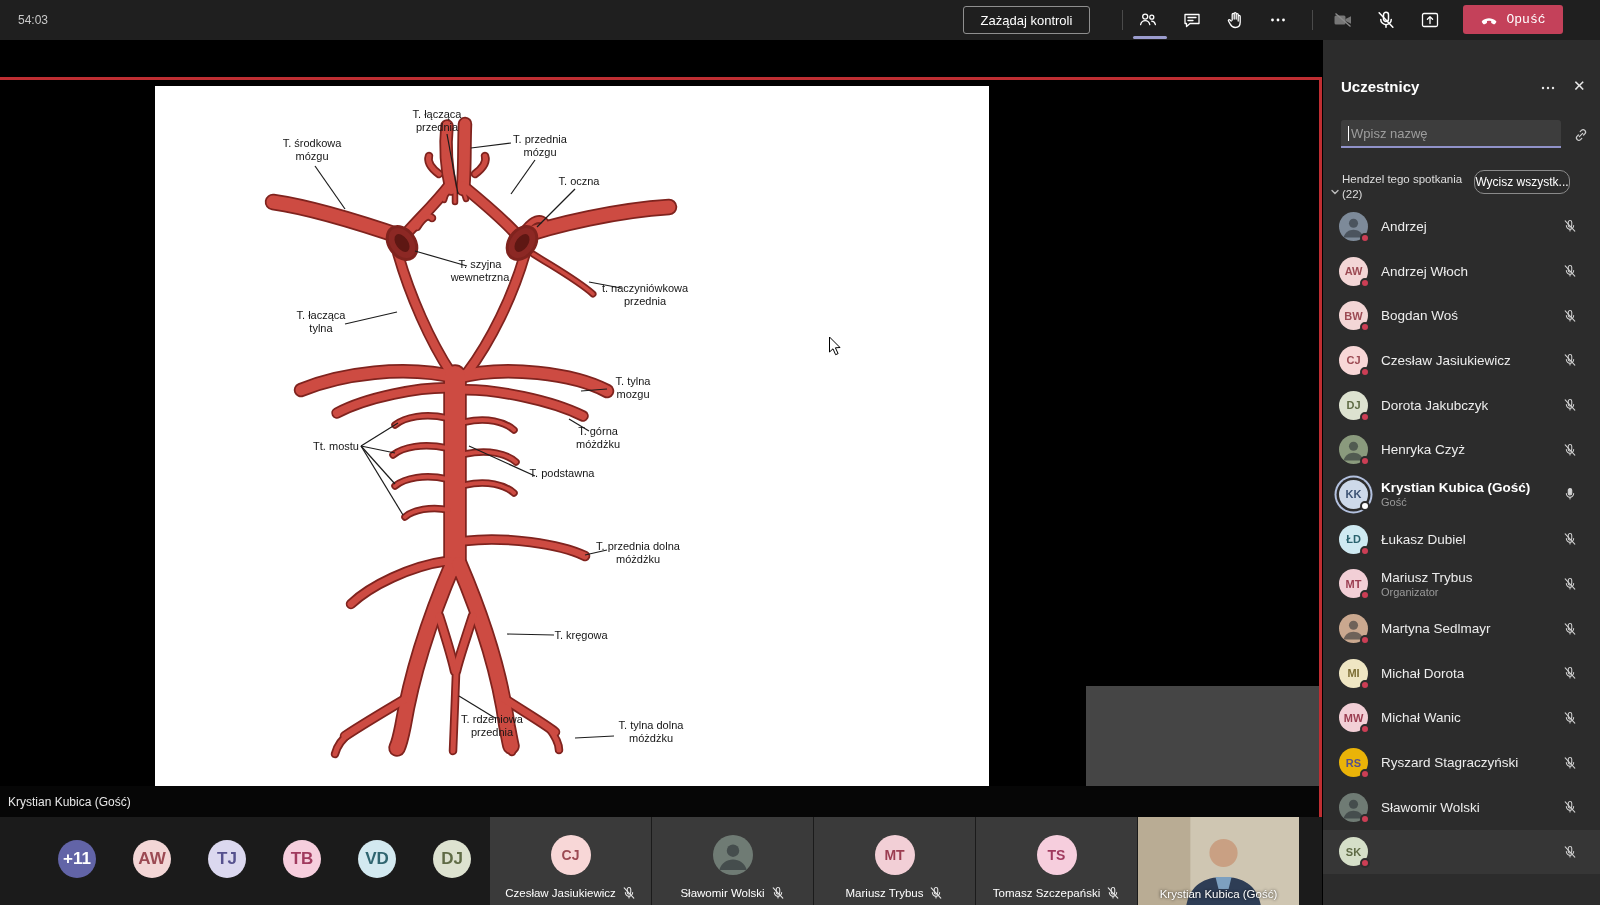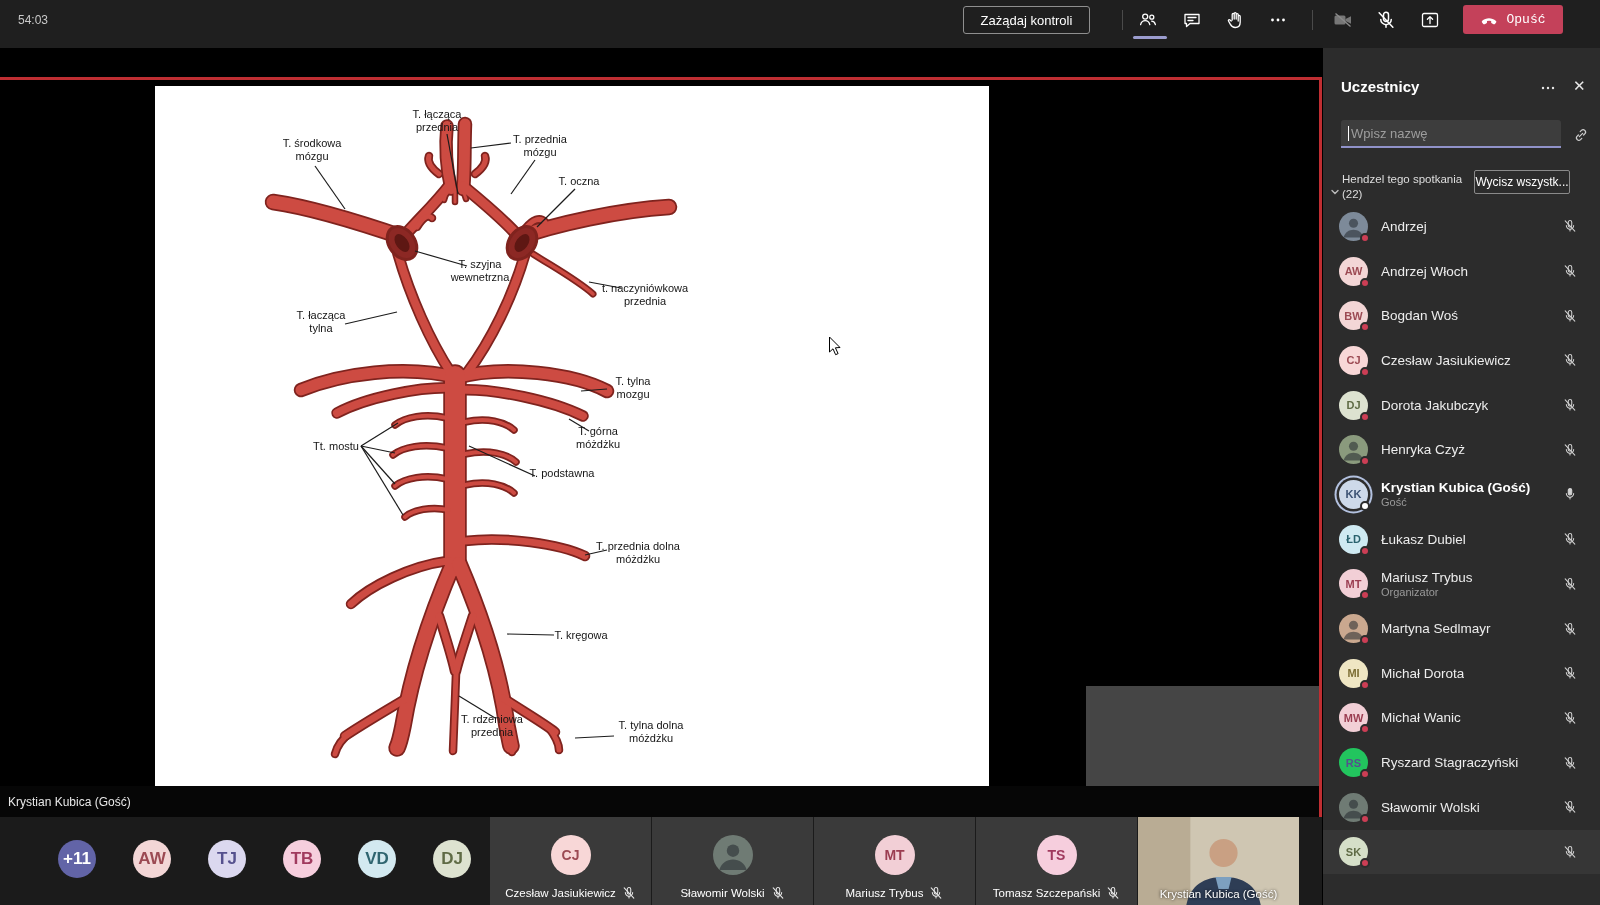--- a/index.html
+++ b/index.html
@@ -1,20 +1,20 @@
 <!DOCTYPE html>
 <html><head>
 <meta charset="utf-8">
 <style>
   * { margin:0; padding:0; box-sizing:border-box; }
   html,body { width:1600px; height:905px; background:#000; overflow:hidden;
               font-family:"Liberation Sans", sans-serif; position:relative; }
 
   
-  .topbar { position:absolute; left:0; top:0; width:1600px; height:48px; background:#1f1f1f; z-index:60; }
+  .topbar { position:absolute; left:0; top:0; width:1600px; height:40px; background:#1f1f1f; z-index:60; }
   .timer { position:absolute; left:18px; top:13px; font-size:12px; color:#c8c8c8; }
   .req-btn { position:absolute; left:963px; top:6px; width:127px; height:28px; background:transparent;
              border:1px solid #8f8f8f; border-radius:3px; color:#fff; font-size:13px;
              display:flex; align-items:center; justify-content:center; cursor:pointer; }
   .tb-ic { position:absolute; top:6px; width:30px; height:28px; display:flex; align-items:center; justify-content:center; cursor:pointer; }
   .tb-sep { position:absolute; top:10px; width:1px; height:20px; background:#4a4a4a; }
   .tb-underline { position:absolute; left:1133px; top:36px; width:34px; height:3px; background:#9b9cce; border-radius:2px; }
   .leave-btn { position:absolute; left:1463px; top:5px; width:100px; height:29px; border-radius:3px;
                display:flex; align-items:center; justify-content:center; gap:8px; color:#fff; font-size:13px; cursor:pointer; border:none; }
 
@@ -53,21 +53,21 @@
   .search { position:absolute; left:18px; top:80px; width:220px; height:28px; background:#3d3d3d;
             border:none; border-bottom:2px solid #9092c9; border-radius:3px 3px 0 0;
             display:flex; align-items:center; padding-left:7px; cursor:text; }
   .caret { width:1px; height:15px; background:#fff; margin-right:2px; }
   .placeholder { color:#9d9d9d; font-size:13px; }
   .link-ic { position:absolute; left:250px; top:87px; cursor:pointer; }
   .section { position:absolute; left:0; top:130px; width:277px; height:40px; }
   .chev { position:absolute; left:7px; top:13px; cursor:pointer; }
   .sec-text { position:absolute; left:19px; top:2px; font-size:11.5px; color:#dedede; line-height:1.3; cursor:pointer; }
   .muteall-btn { position:absolute; left:151px; top:0px; width:96px; height:24px; background:transparent;
-                 border:1px solid #8a8a8a; border-radius:2px; color:#fff; font-size:12px;
+                 border:1px solid #8a8a8a; border-radius:10px; color:#fff; font-size:12px;
                  display:flex; align-items:center; justify-content:center; cursor:pointer; }
   .plist { position:absolute; left:0; top:164px; width:277px; }
   .prow { height:44.7px; display:flex; align-items:center; padding:0 23px 0 16px; cursor:pointer; }
   .prow.hl { background:#363636; }
   .pav { width:29px; height:29px; border-radius:50%; flex:none; position:relative;
          display:flex; align-items:center; justify-content:center; font-size:11px; font-weight:bold; }
   .pav .img { position:absolute; inset:0; border-radius:50%; overflow:hidden; }
   .pav.sel { box-shadow:0 0 0 2.5px #2c2c2c, 0 0 0 4.5px #b3c1df; }
   .dot { position:absolute; right:-2px; bottom:-2px; width:10px; height:10px; border-radius:50%;
          border:2px solid #2c2c2c; }
@@ -629,21 +629,21 @@
         <span class="pmic">
           <svg width="14" height="14" viewBox="0 0 16 16" fill="none" stroke="currentColor" stroke-width="1.2" stroke-linecap="round">
             <rect x="6" y="1.8" width="4" height="7.4" rx="2"></rect>
             <path d="M3.8 7.5a4.2 4.2 0 0 0 8.4 0"></path>
             <path d="M8 11.7v2"></path>
             <path d="M2.5 2.2l11 11.6"></path>
           </svg>
         </span>
       </div>
       <div class="prow">
-        <div class="pav" style="background: #22c55e; color: rgb(85, 81, 142);">RS<span class="dot" style="background: rgb(204, 62, 85);"></span></div>
+        <div class="pav" style="background: #eab308; color: rgb(85, 81, 142);">RS<span class="dot" style="background: rgb(204, 62, 85);"></span></div>
         <div class="pnames">
           <div class="pname">Ryszard Stagraczyński</div>
         </div>
         <span class="pmic">
           <svg width="14" height="14" viewBox="0 0 16 16" fill="none" stroke="currentColor" stroke-width="1.2" stroke-linecap="round">
             <rect x="6" y="1.8" width="4" height="7.4" rx="2"></rect>
             <path d="M3.8 7.5a4.2 4.2 0 0 0 8.4 0"></path>
             <path d="M8 11.7v2"></path>
             <path d="M2.5 2.2l11 11.6"></path>
           </svg>

